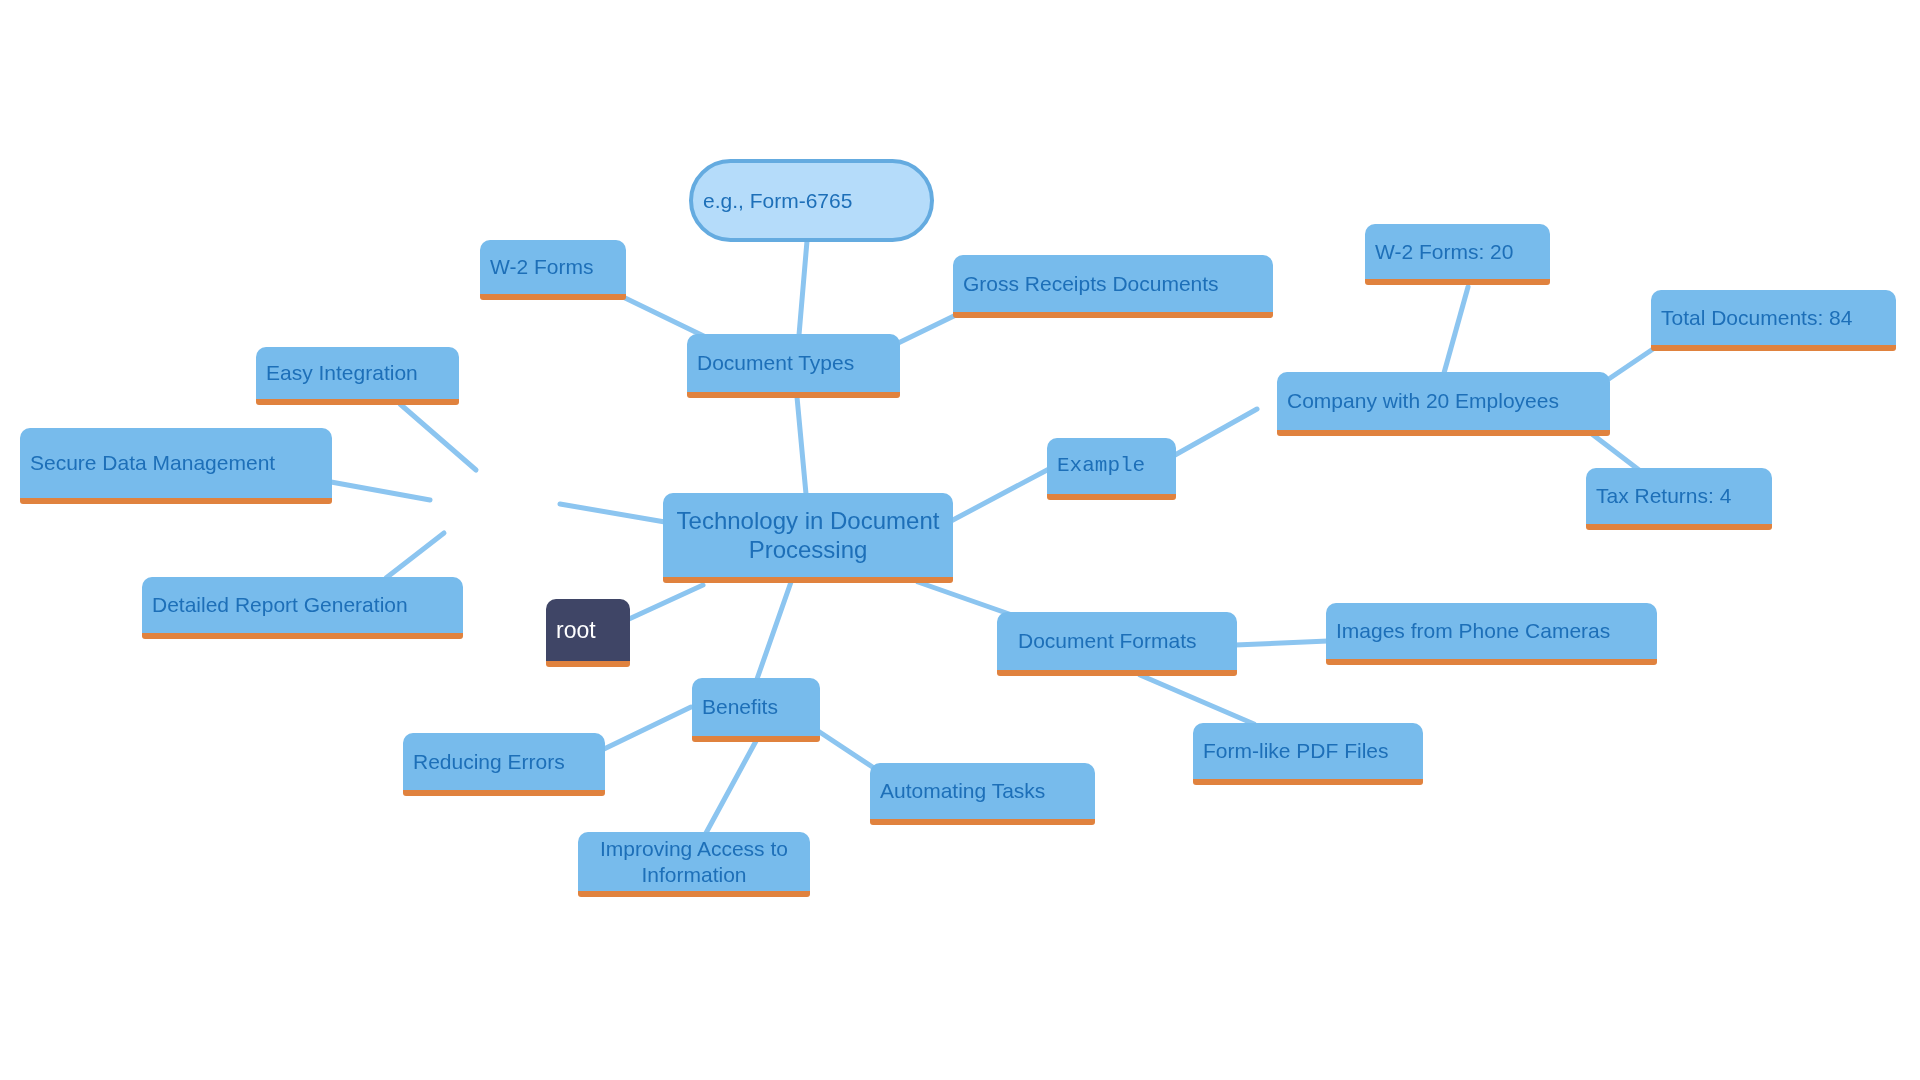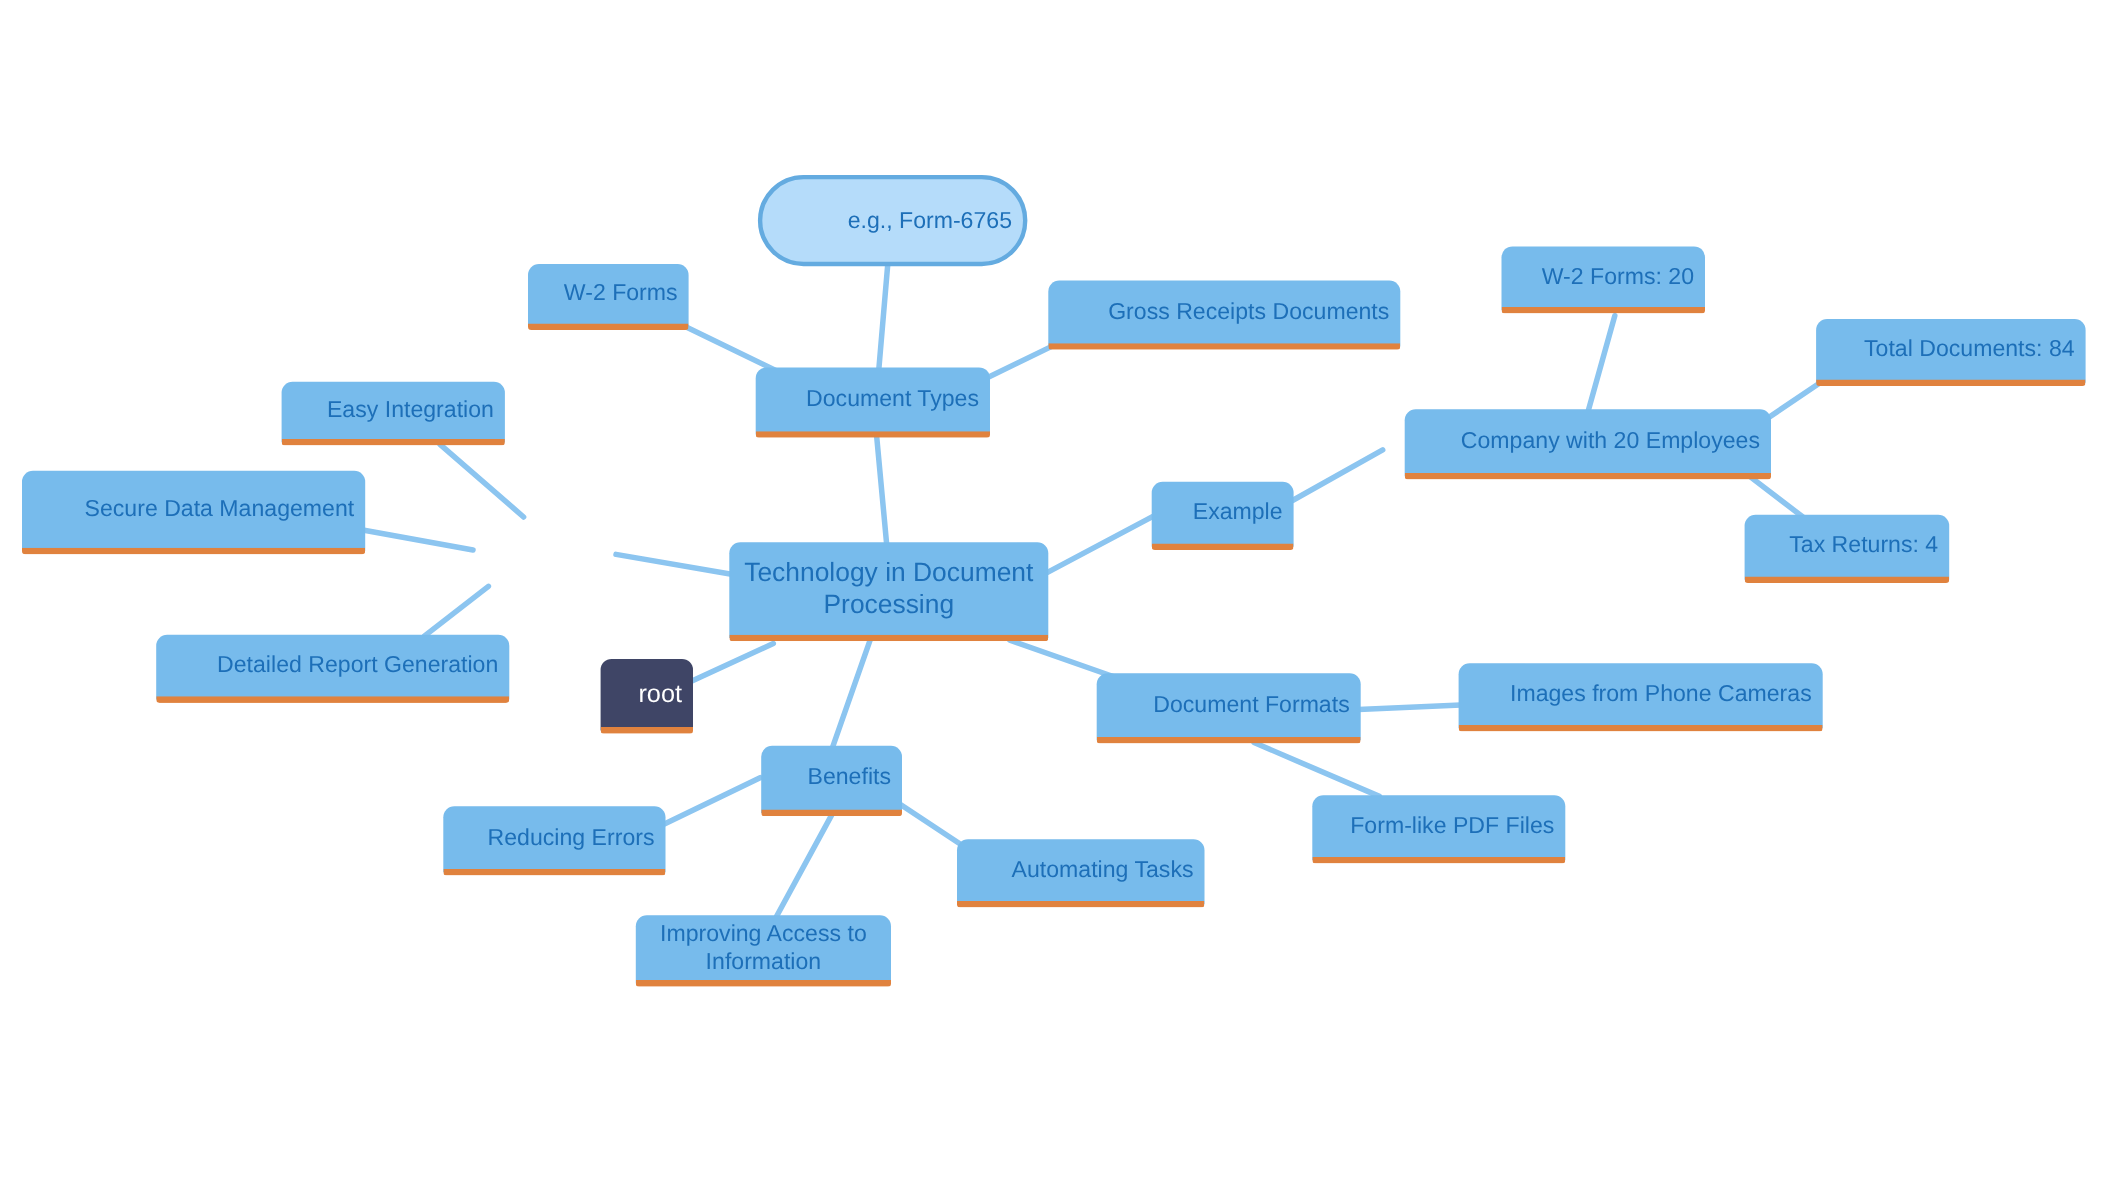--- a/index.html
+++ b/index.html
@@ -22,21 +22,21 @@
   }
   .canvas{position:absolute;inset:0;width:1920px;height:1080px;}
   svg.links{position:absolute;left:0;top:0;z-index:1;}
   svg.links line{stroke:var(--link);stroke-width:5;stroke-linecap:round;}
   .node{
     position:absolute;z-index:2;
     background:var(--node-fill);
     color:var(--node-text);
     border-bottom:6px solid var(--underline);
     border-radius:10px 10px 3px 3px;
-    display:flex;align-items:center;justify-content:flex-end;
+    display:flex;align-items:center;justify-content:flex-start;
     text-align:center;
     font-size:21px;line-height:1.22;
     box-sizing:border-box;
     padding:4px 10px;
     cursor:pointer;
   }
   .node .label{pointer-events:none;}
   .node.center{font-size:24px;}
   .node.root{
     background:var(--root-fill);
@@ -105,21 +105,21 @@
   </div>
 
   <div class="node" style="left:1256px;top:372px;width:333px;height:64px;margin-left:21px;">
     <span class="label">Company with 20 Employees</span>
   </div>
 
   <div class="node" style="left:1586px;top:468px;width:186px;height:62px;">
     <span class="label">Tax Returns: 4</span>
   </div>
 
-  <div class="node" style="left:1047px;top:438px;width:129px;height:62px;">
+  <div class="node" style="left:1047px;top:438px;width:129px;height:62px;font-family:Liberation Mono, monospace;">
     <span class="label">Example</span>
   </div>
 
   <div class="node" style="left:256px;top:347px;width:203px;height:58px;">
     <span class="label">Easy Integration</span>
   </div>
 
   <div class="node" style="left:20px;top:428px;width:312px;height:76px;">
     <span class="label">Secure Data Management</span>
   </div>

